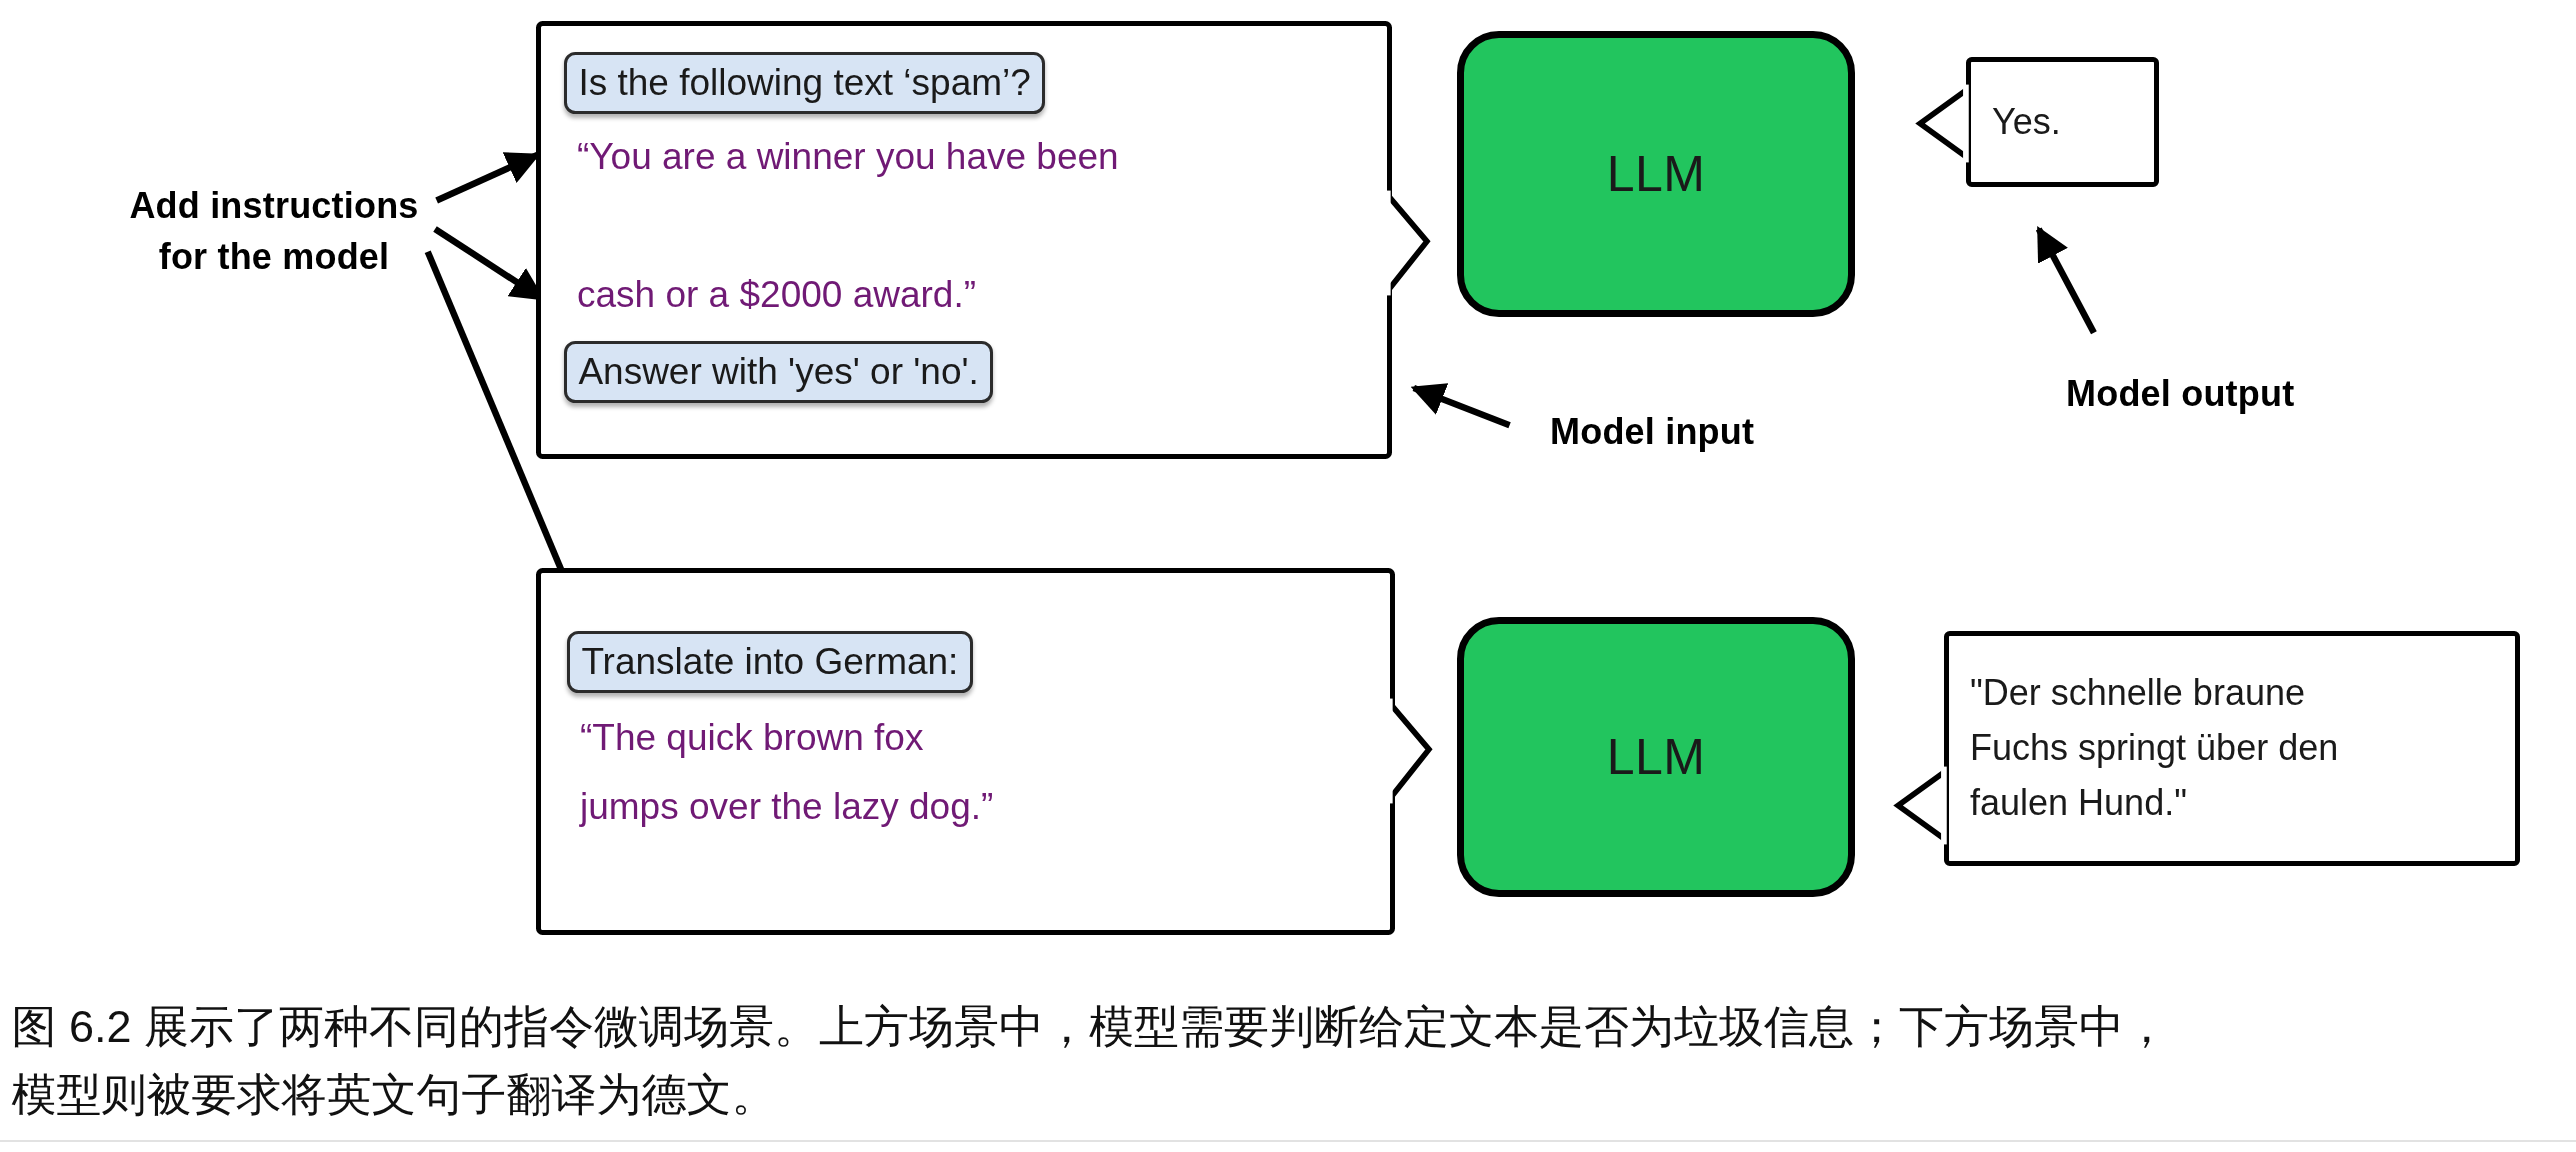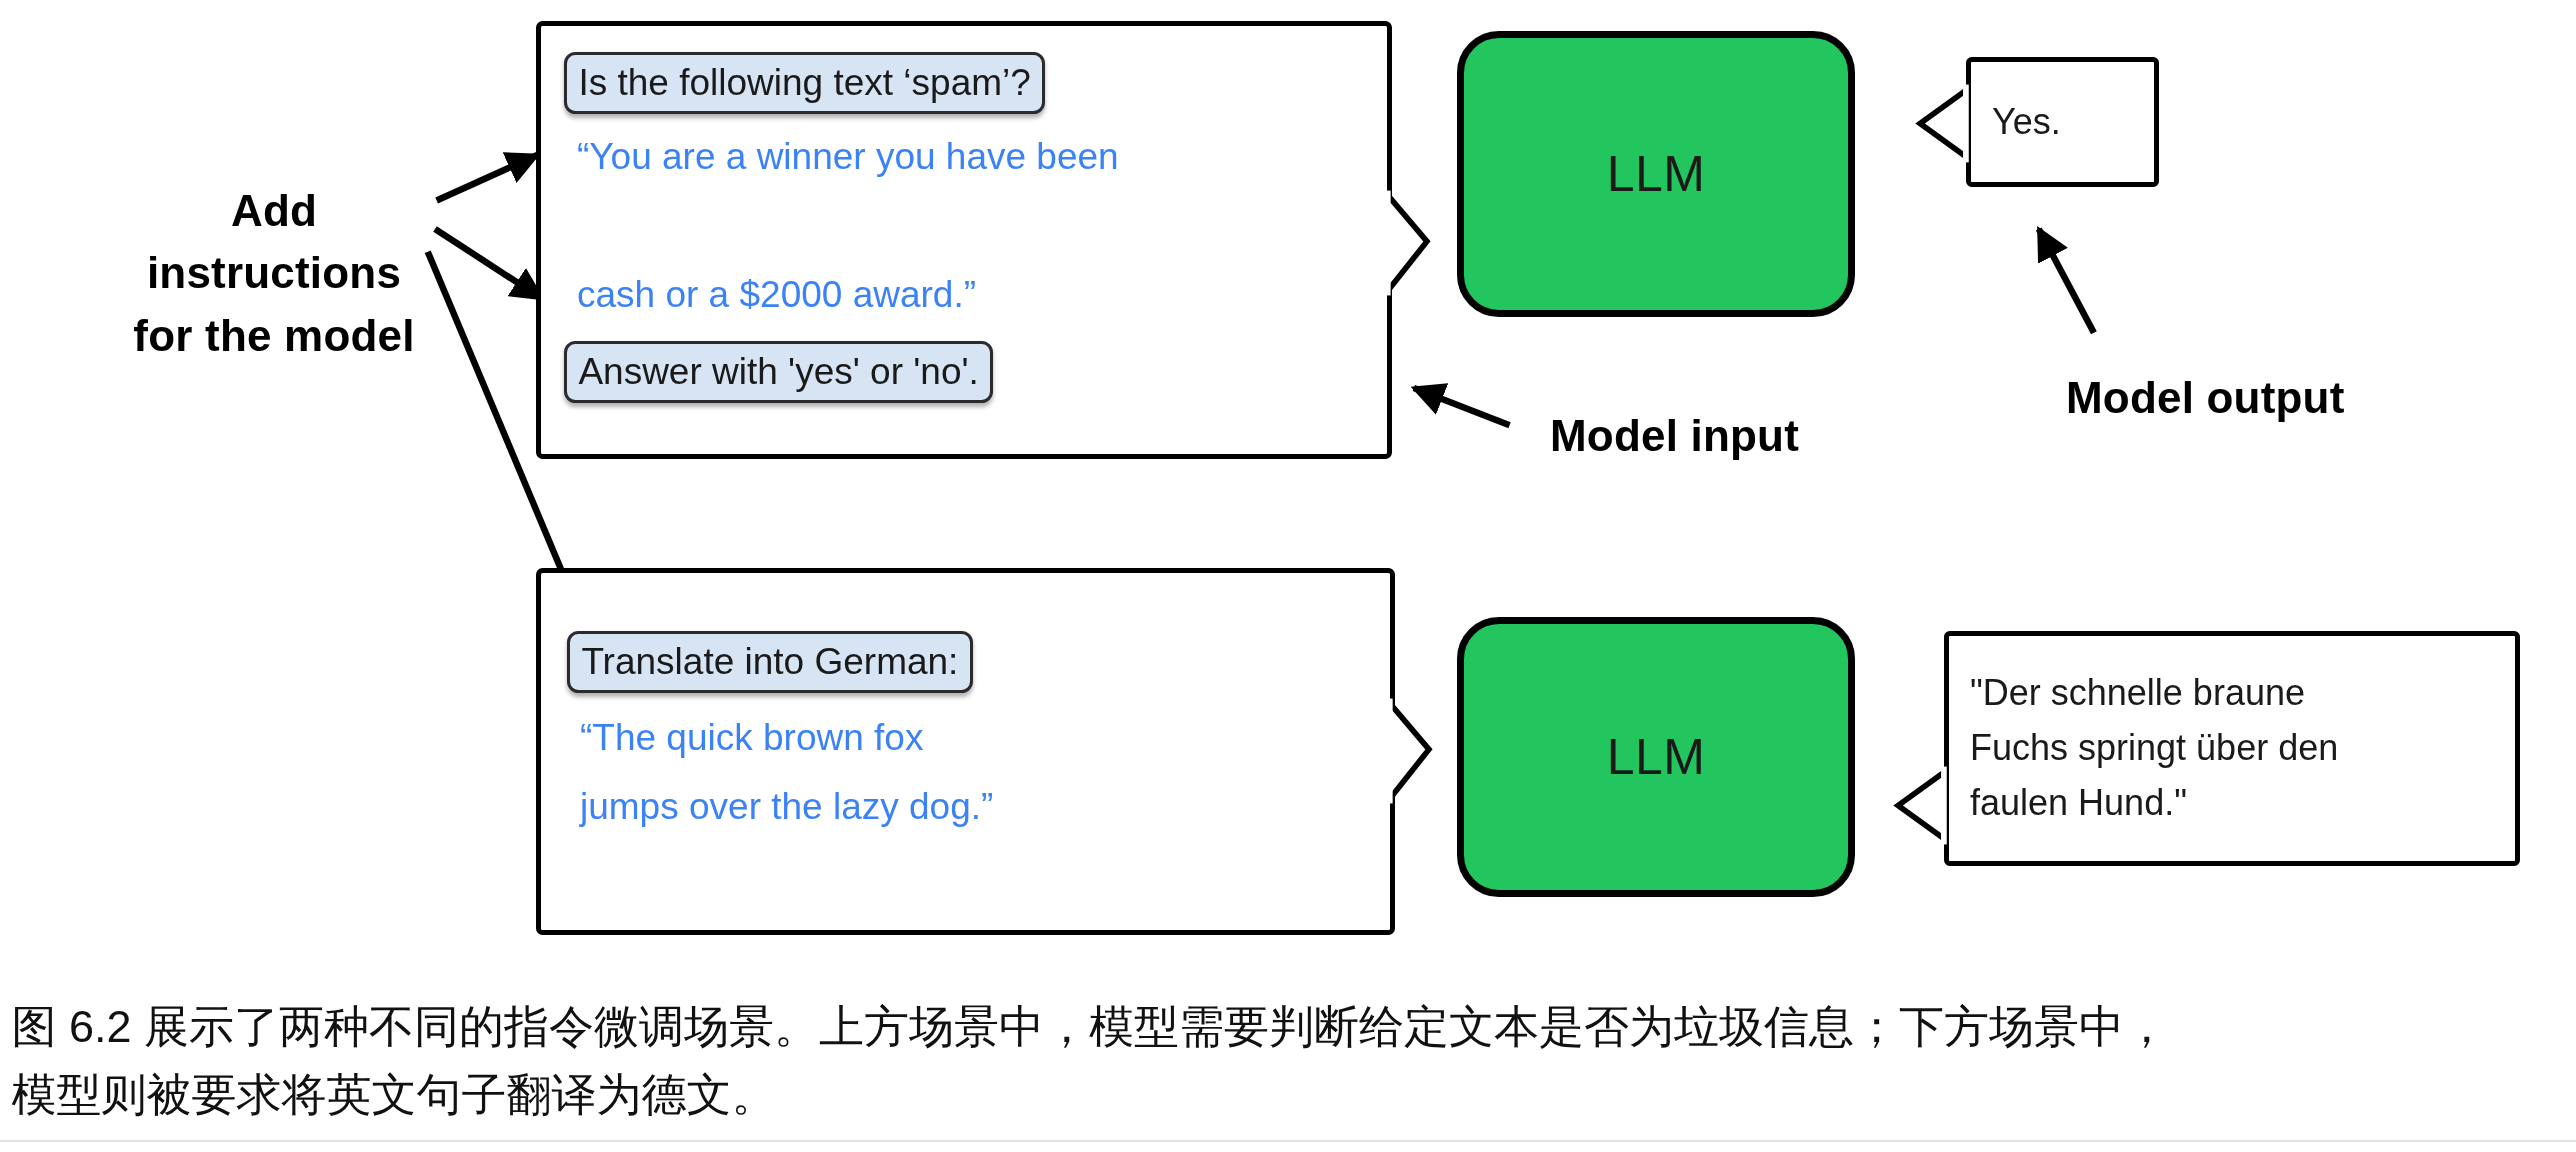--- a/index.html
+++ b/index.html
@@ -87,29 +87,29 @@
   .pill span {
     font-size: 37px;
     color: #1a1a1a;
     white-space: nowrap;
   }
 
   
   .body-line {
     position: absolute;
     font-size: 37px;
-    color: #3b82f6;
+    color: #701a75;
     white-space: nowrap;
   }
 
   
   .annot {
     position: absolute;
     font-weight: bold;
-    font-size: 44px;
+    font-size: 36px;
     color: #000000;
     white-space: nowrap;
     letter-spacing: 0.2px;
   }
   .annot.two-line { text-align: center; line-height: 1.42; white-space: normal; }
 
   
   #caption {
     position: absolute;
     left: 11.4px; top: 993px;

